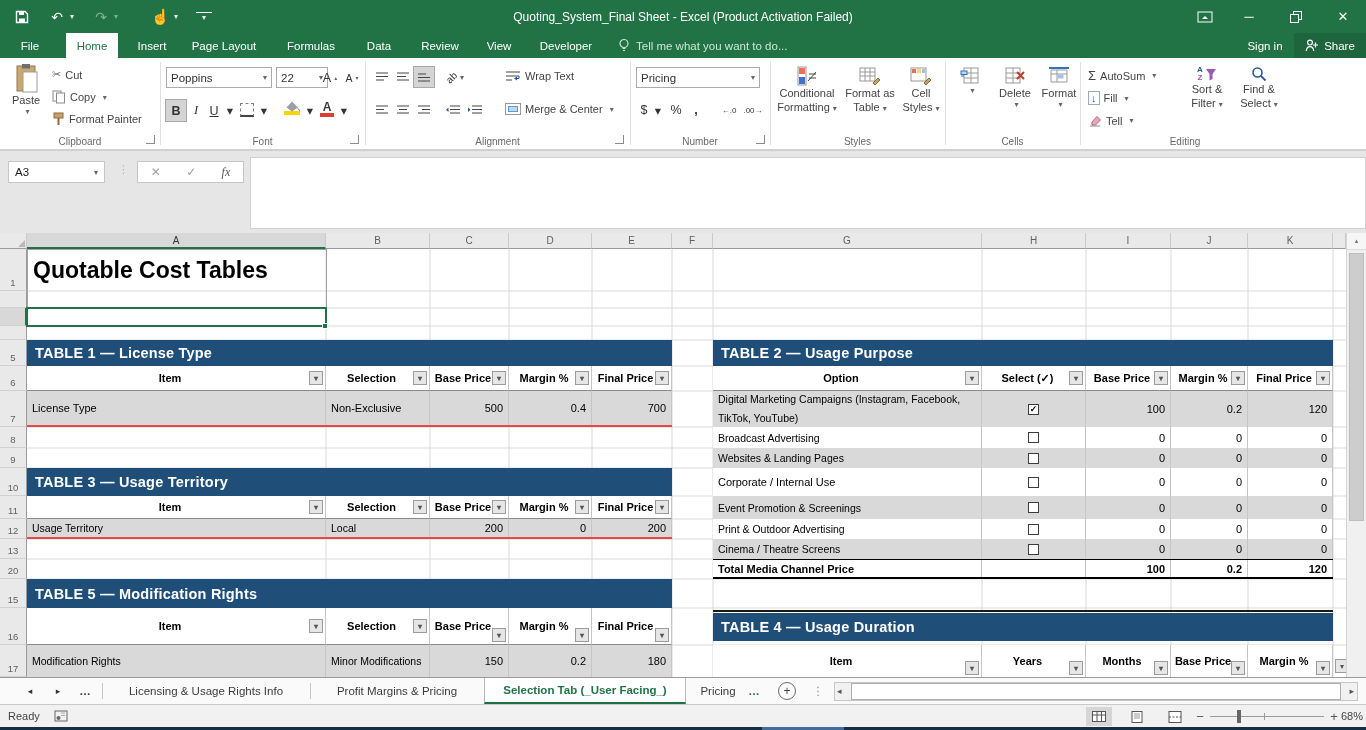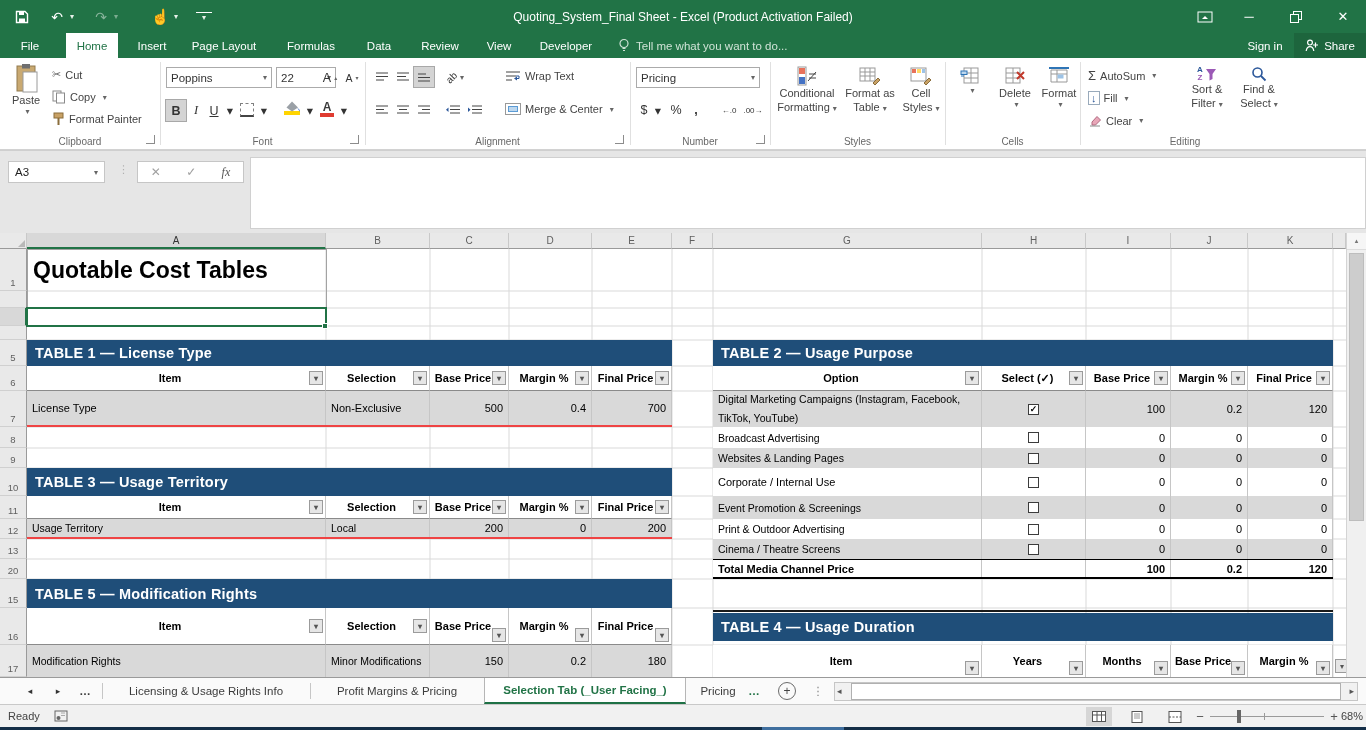--- a/index.html
+++ b/index.html
@@ -174,21 +174,21 @@
       <div class="glabel">Clipboard</div>
       <div class="launch" style="left:146px"></div>
     </div>
     <div class="gsep" style="left:160px"></div>
 
     <div class="grp" style="left:160px;width:205px">
       <div class="combo" style="left:6px;top:9px;width:106px;height:21px">
         <span>Poppins</span>
         <span class="da">▾</span>
       </div>
-      <div class="combo" style="left:116px;top:9px;width:60px;height:21px">
+      <div class="combo" style="left:116px;top:9px;width:52px;height:21px">
         <span>22</span>
         <span class="da">▾</span>
       </div>
       <div class="tgl" style="left:160px;top:9px;width:20px;height:21px">
           <span>A</span>
           <span class="da" style="font-size:6px">▴</span>
         </div>
       <div class="tgl" style="left:182px;top:9px;width:20px;height:21px;font-size:10.5px">
           <span>A</span>
           <span class="da" style="font-size:6px">▾</span>
@@ -396,21 +396,21 @@
         <span>Fill</span>
         <span class="da">▾</span>
       </div>
       <div class="sbtn" style="left:8px;top:56px">
         <span>
             <svg width="14" height="13">
               <path d="M4 8 9 2.5l3.5 3.5-5 5H4z" fill="#e8a7b8" stroke="#b06a80"></path>
               <path d="M2 12h10" stroke="#888"></path>
             </svg>
           </span>
-        <span>Clear</span>
+        <span>Tell</span>
         <span class="da">▾</span>
       </div>
       <div class="bigv" style="left:102px;top:8px;width:50px">
         <span style="display:flex;align-items:center;gap:2px">
           <span style="display:flex;flex-direction:column;font-size:8px;font-weight:bold;line-height:1;color:#2b579a">
               <b>A</b>
               <b style="color:#9b59b6">Z</b>
             </span>
           <svg width="12" height="14">
               <path d="M1 2h10L7.5 7v5l-3 1.5V7z" fill="#9b59b6"></path>

